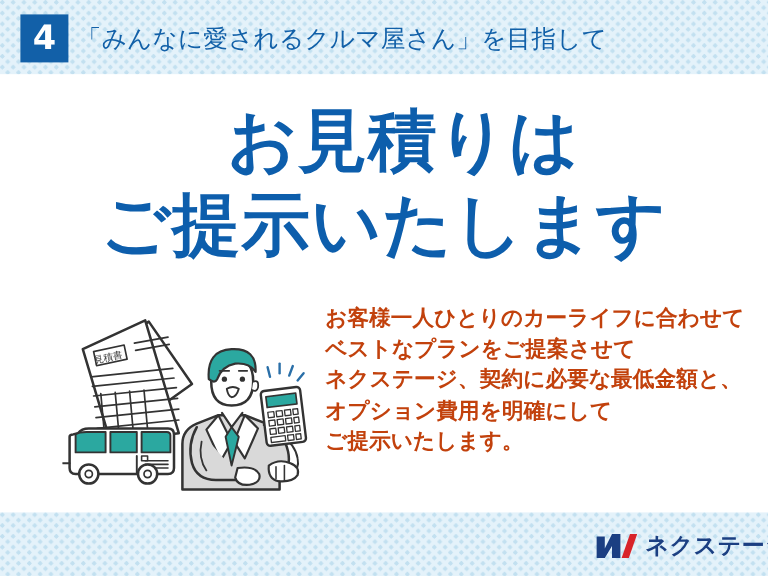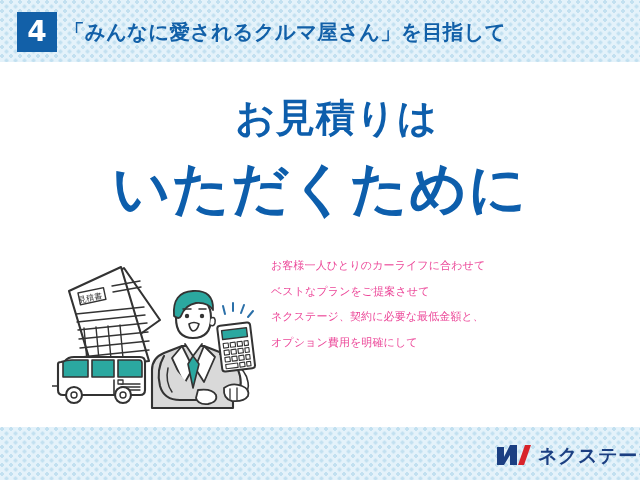--- a/index.html
+++ b/index.html
@@ -58,21 +58,21 @@
     text-align: center;
     letter-spacing: 0;
   }
   #header-title {
     position: absolute;
     left: 64px;
     top: 17px;
     height: 30px;
     line-height: 30px;
     font-size: 20.5px;
-    font-weight: bold;
+    font-weight: normal;
     color: #1260a8;
     white-space: nowrap;
     letter-spacing: 0.2px;
   }
 
   
   #content {
     position: absolute;
     left: 0;
     top: 62px;
@@ -87,43 +87,44 @@
     left: 0;
     top: 24px;
     width: 640px;
     text-align: center;
     color: #0d5eac;
     font-weight: bold;
     letter-spacing: 1px;
   }
   #headline-line1 {
     display: block;
-    font-size: 39px;
+    font-size: 57px;
     line-height: 64px;
     white-space: nowrap;
     margin-left: 33px;
   }
   #headline-line2 {
     display: block;
     font-size: 57px;
     line-height: 64px;
     white-space: nowrap;
     margin-top: 6px;
   }
 
   
   #body-copy {
     position: absolute;
     left: 271px;
     top: 191px;
     width: 360px;
-    color: #ec4899;
-    font-size: 11px;
+    color: #c2410c;
+    font-size: 18px;
     line-height: 25.5px;
     letter-spacing: 0.1px;
+    font-weight: bold;
   }
   #body-copy .line {
     display: block;
     white-space: nowrap;
   }
 
   
   #illustration {
     position: absolute;
     left: 52px;
@@ -164,28 +165,29 @@
   <div id="header-band" class="dots-band"></div>
 
   <div id="section-badge">4</div>
 
   <div id="header-title">「みんなに愛されるクルマ屋さん」を目指して</div>
 
   <div id="content">
 
     <div id="headline">
       <span id="headline-line1">お見積りは</span>
-      <span id="headline-line2">いただくために</span>
+      <span id="headline-line2">ご提示いたします</span>
     </div>
 
     <div id="body-copy">
       <span class="line">お客様一人ひとりのカーライフに合わせて</span>
       <span class="line">ベストなプランをご提案させて</span>
       <span class="line">ネクステージ、契約に必要な最低金額と、</span>
       <span class="line">オプション費用を明確にして</span>
+      <span class="line">ご提示いたします。</span>
     </div>
 
     <div id="illustration">
       <svg width="218" height="165" viewBox="0 0 218 165" xmlns="http://www.w3.org/2000/svg">
         <g fill="none" stroke="#333333" stroke-width="2.1" stroke-linejoin="round" stroke-linecap="round">
 
           <polygon points="30,38 72,10 108,62 66,92" fill="#ffffff" stroke="#333333"></polygon>
 
           <polygon points="17,33 69,9 97,103 40,110" fill="#ffffff" stroke="#333333"></polygon>
 

